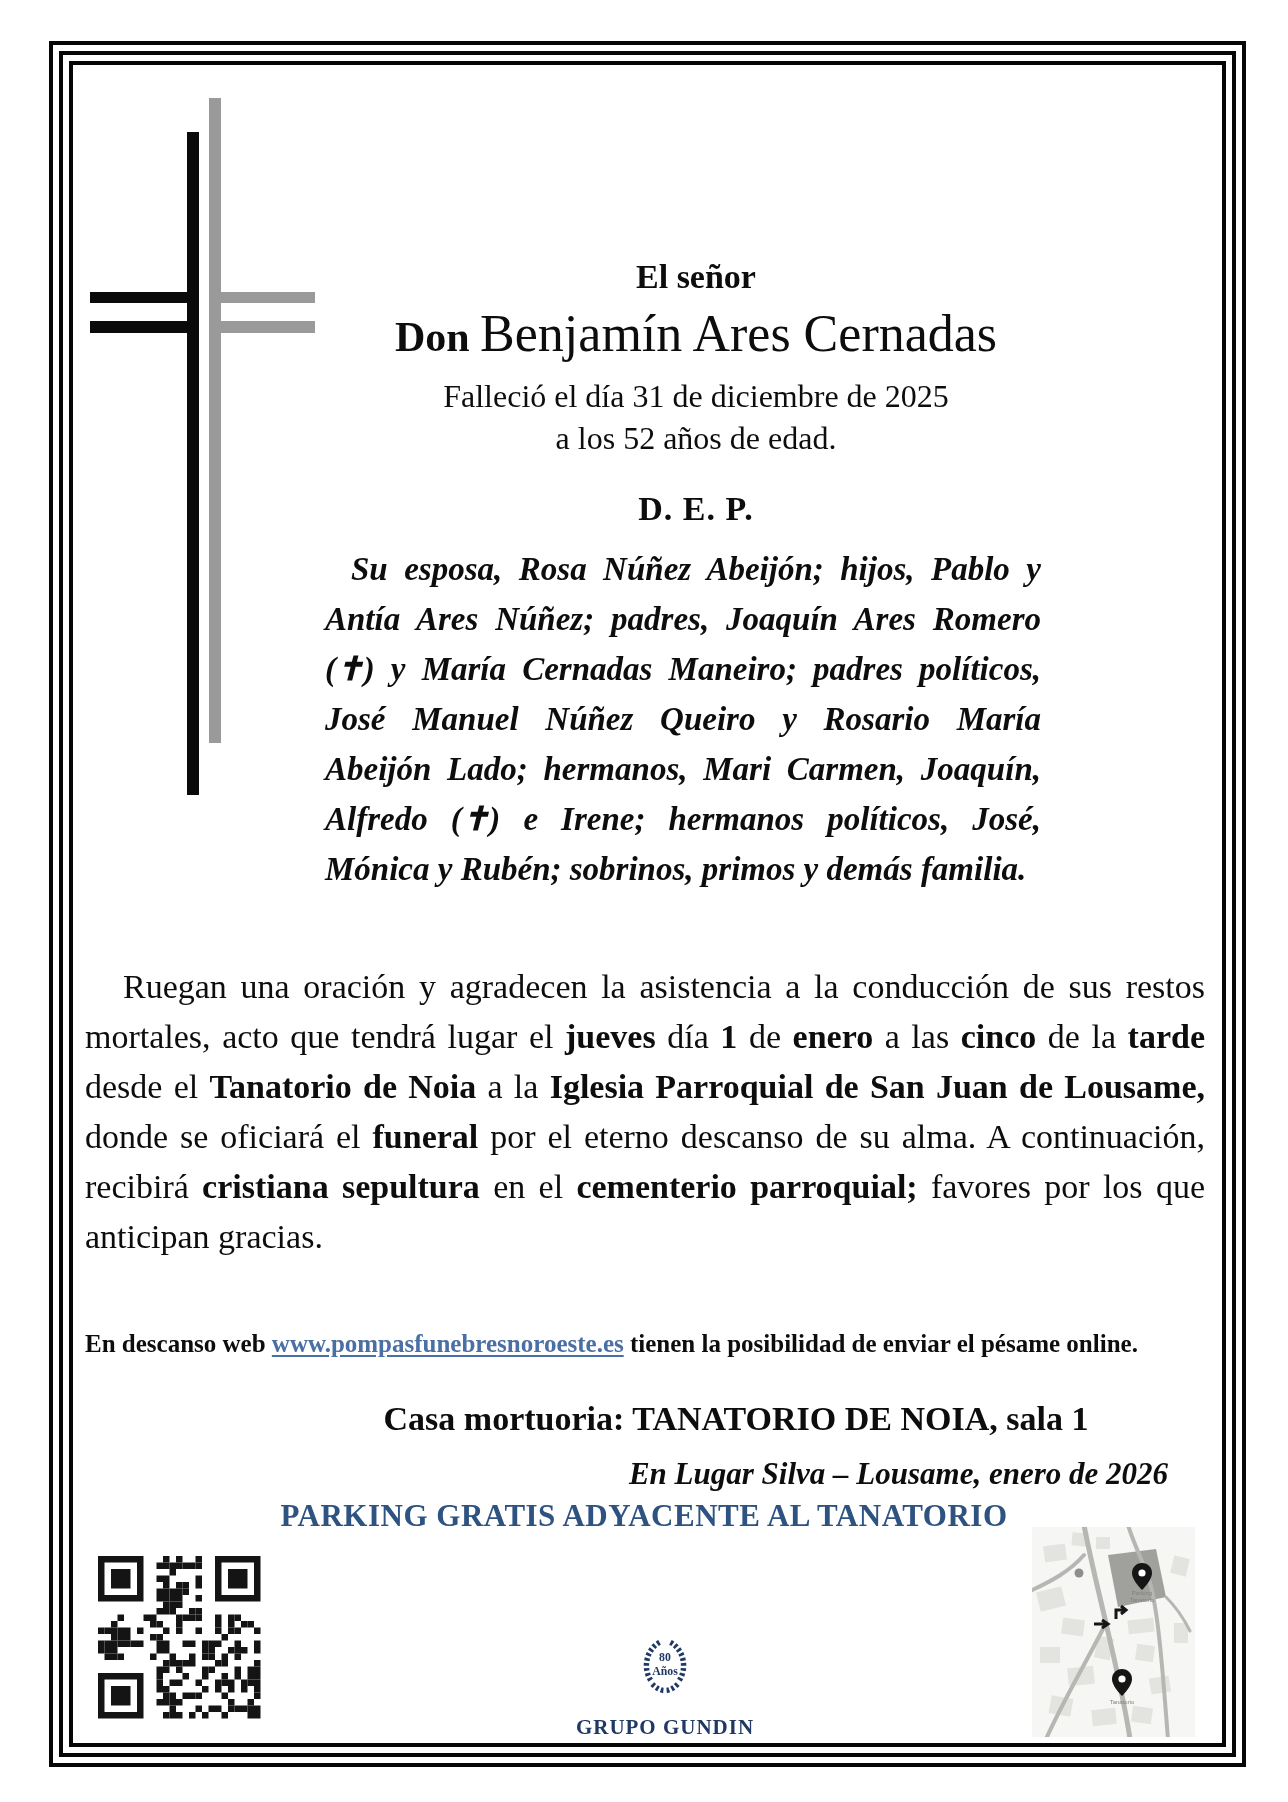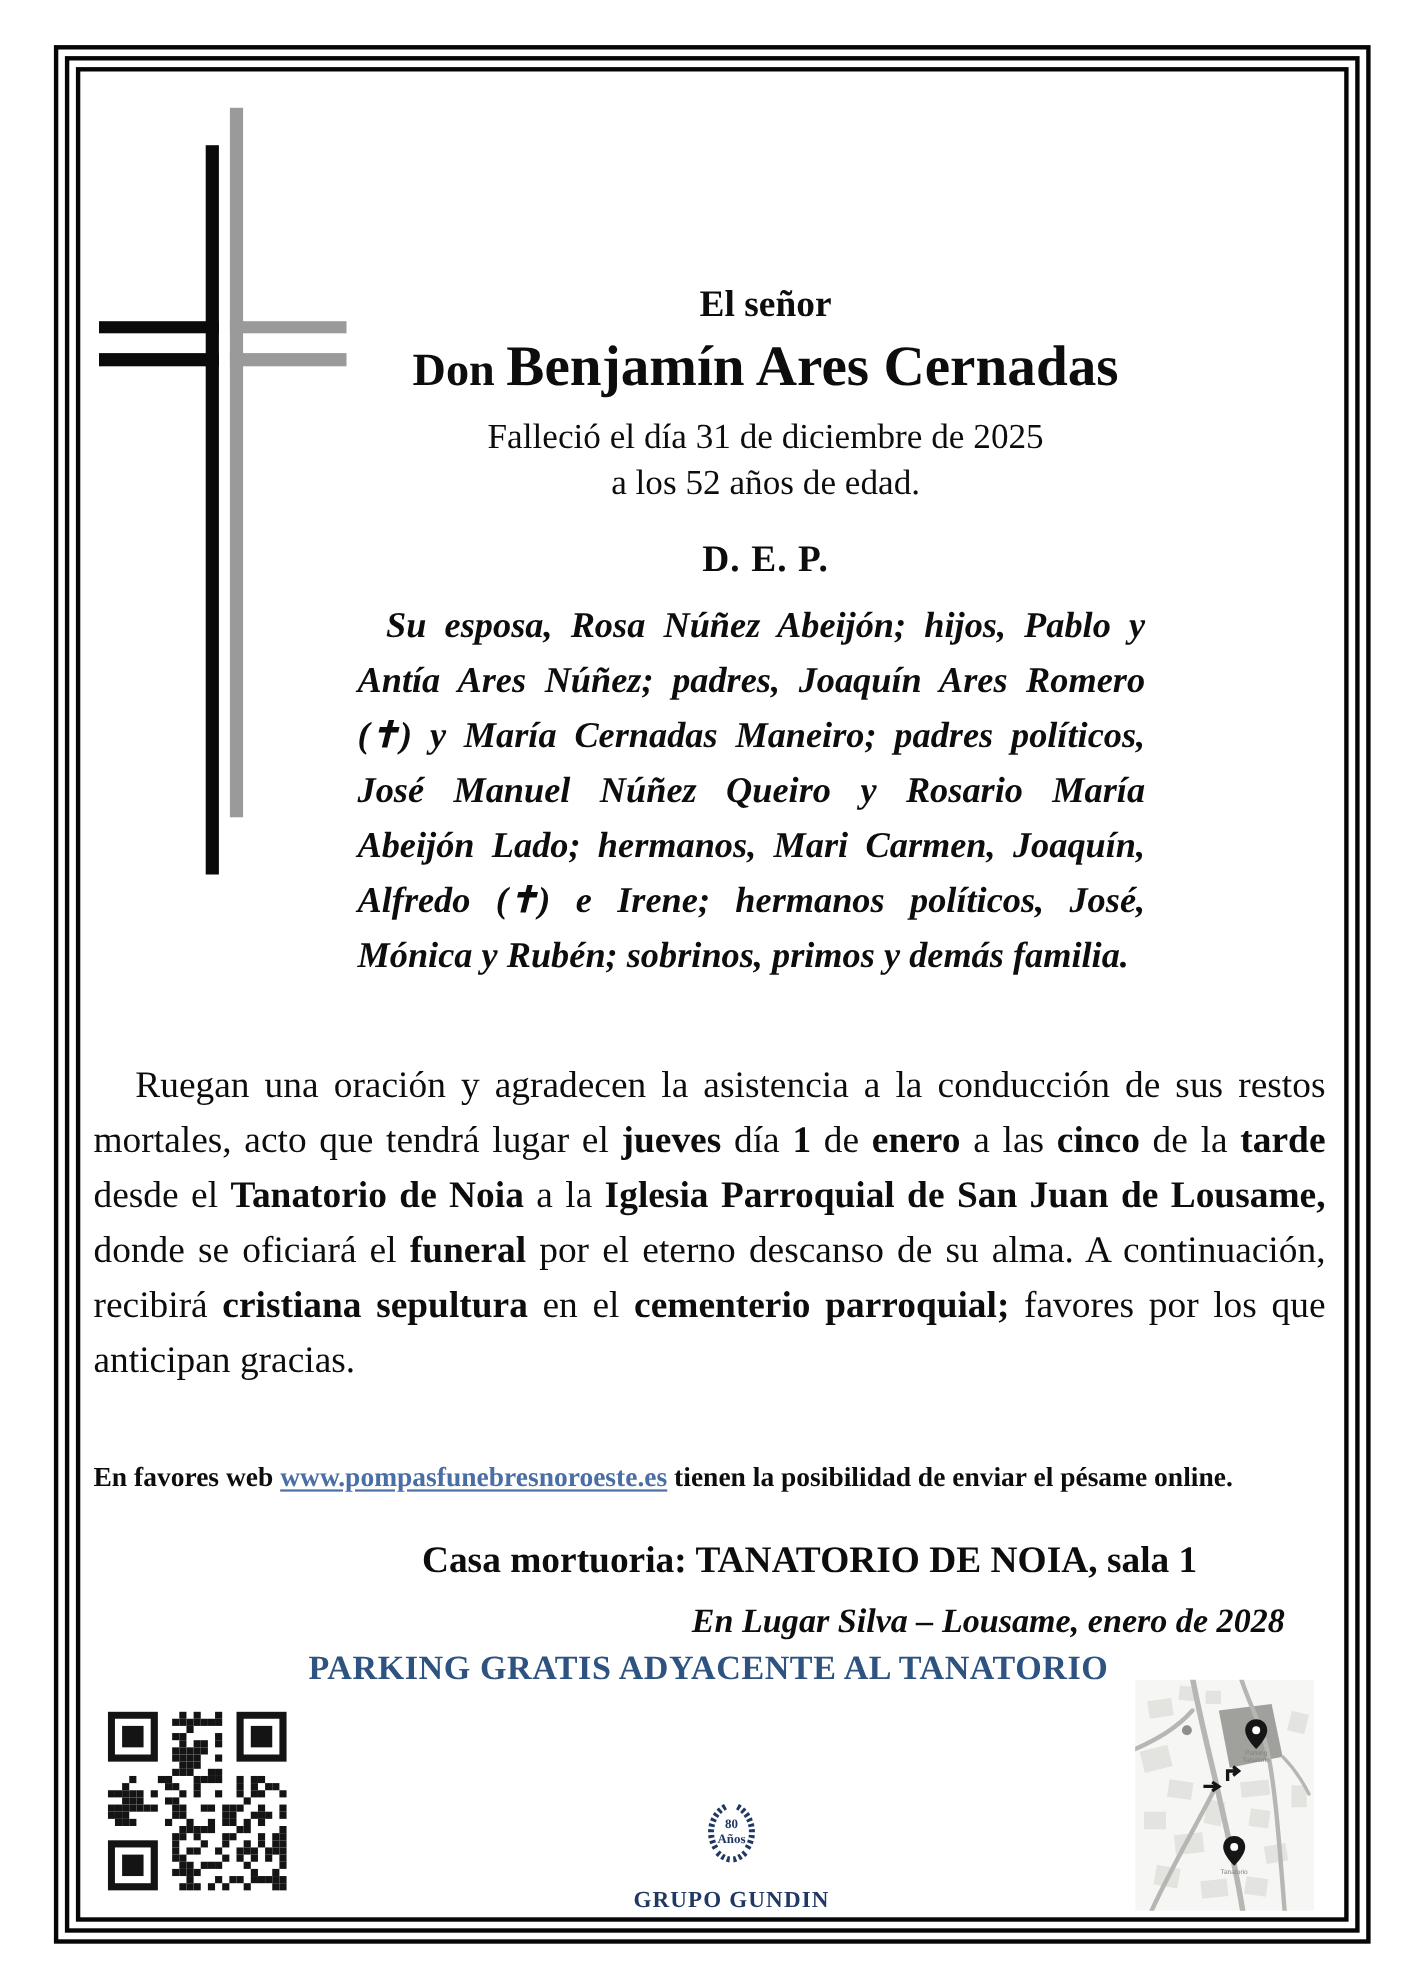--- a/index.html
+++ b/index.html
@@ -17,21 +17,21 @@
   .f3{inset:61px 62px 55px 69px; border:4px solid #060606;}
   
   .bar{position:absolute;}
   .bar.black{background:#0a0a0a;}
   .bar.gray{background:var(--cgray);}
   
   .center-line{left:0; width:100%; text-align:center;}
   .honorific{top:258px; padding-left:52px; font-size:34px; font-weight:bold;}
   .nameline{top:304px; padding-left:52px;}
   .don{font-size:42px; font-weight:bold;}
-  .name{font-size:52px; font-weight:bold;margin-top:42px;}
+  .name{font-size:52px; font-weight:normal;margin-top:42px;}
   .death1{top:378px; padding-left:52px; font-size:32px;}
   .death2{top:420px; padding-left:52px; font-size:32px;}
   .dep{top:490px; padding-left:52px; font-size:34px; font-weight:bold; letter-spacing:1px;}
   
   .family{
     left:325px; top:544px; width:716px;
     font-size:33px; font-weight:bold; font-style:italic;
     line-height:50px; text-align:justify; text-indent:26px;
   }
   
@@ -82,25 +82,25 @@
   </div>
   <div class="abs center-line death1">Falleció el día 31 de diciembre de 2025</div>
   <div class="abs center-line death2">a los 52 años de edad.</div>
   <div class="abs center-line dep">D. E. P.</div>
 
   <div class="abs family">Su esposa, Rosa Núñez Abeijón; hijos, Pablo y Antía Ares Núñez; padres, Joaquín Ares Romero (✝) y María Cernadas Maneiro; padres políticos, José Manuel Núñez Queiro y Rosario María Abeijón Lado; hermanos, Mari Carmen, Joaquín, Alfredo (✝) e Irene; hermanos políticos, José, Mónica y Rubén; sobrinos, primos y demás familia.</div>
 
   <div class="abs announce"><span>Ruegan una oración y agradecen la asistencia a la conducción de sus restos mortales, acto que tendrá lugar el </span><b>jueves</b><span> día </span><b>1</b><span> de </span><b>enero</b><span> a las </span><b>cinco</b><span> de la </span><b>tarde</b><span> desde el </span><b>Tanatorio de Noia</b><span> a la </span><b>Iglesia Parroquial de San Juan de Lousame,</b><span> donde se oficiará el </span><b>funeral</b><span> por el eterno descanso de su alma. A continuación, recibirá </span><b>cristiana sepultura</b><span> en el </span><b>cementerio parroquial;</b><span> favores por los que anticipan gracias.</span></div>
 
   <div class="abs webnote">
-    <span>En favores web </span><span class="weblink">www.pompasfunebresnoroeste.es</span><span> tienen la posibilidad de enviar el pésame online.</span><br>
+    <span>En descanso web </span><span class="weblink">www.pompasfunebresnoroeste.es</span><span> tienen la posibilidad de enviar el pésame online.</span><br>
   </div>
 
   <div class="abs center-line mortuary">Casa mortuoria: TANATORIO DE NOIA, sala 1</div>
-  <div class="abs placedate">En Lugar Silva – Lousame, enero de 2028</div>
+  <div class="abs placedate">En Lugar Silva – Lousame, enero de 2026</div>
   <div class="abs center-line parking">PARKING GRATIS ADYACENTE AL TANATORIO</div>
 
   <svg class="abs qr" id="qr-svg" width="163" height="163" viewBox="0 0 163 163" xmlns="http://www.w3.org/2000/svg">
       <rect x="65" y="0" width="6.5" height="6.5" fill="#141414"></rect>
       <rect x="78" y="0" width="6.5" height="6.5" fill="#141414"></rect>
       <rect x="97.5" y="0" width="6.5" height="6.5" fill="#141414"></rect>
       <rect x="58.5" y="6.5" width="6.5" height="6.5" fill="#141414"></rect>
       <rect x="65" y="6.5" width="6.5" height="6.5" fill="#141414"></rect>
       <rect x="71.5" y="6.5" width="6.5" height="6.5" fill="#141414"></rect>
       <rect x="78" y="6.5" width="6.5" height="6.5" fill="#141414"></rect>

